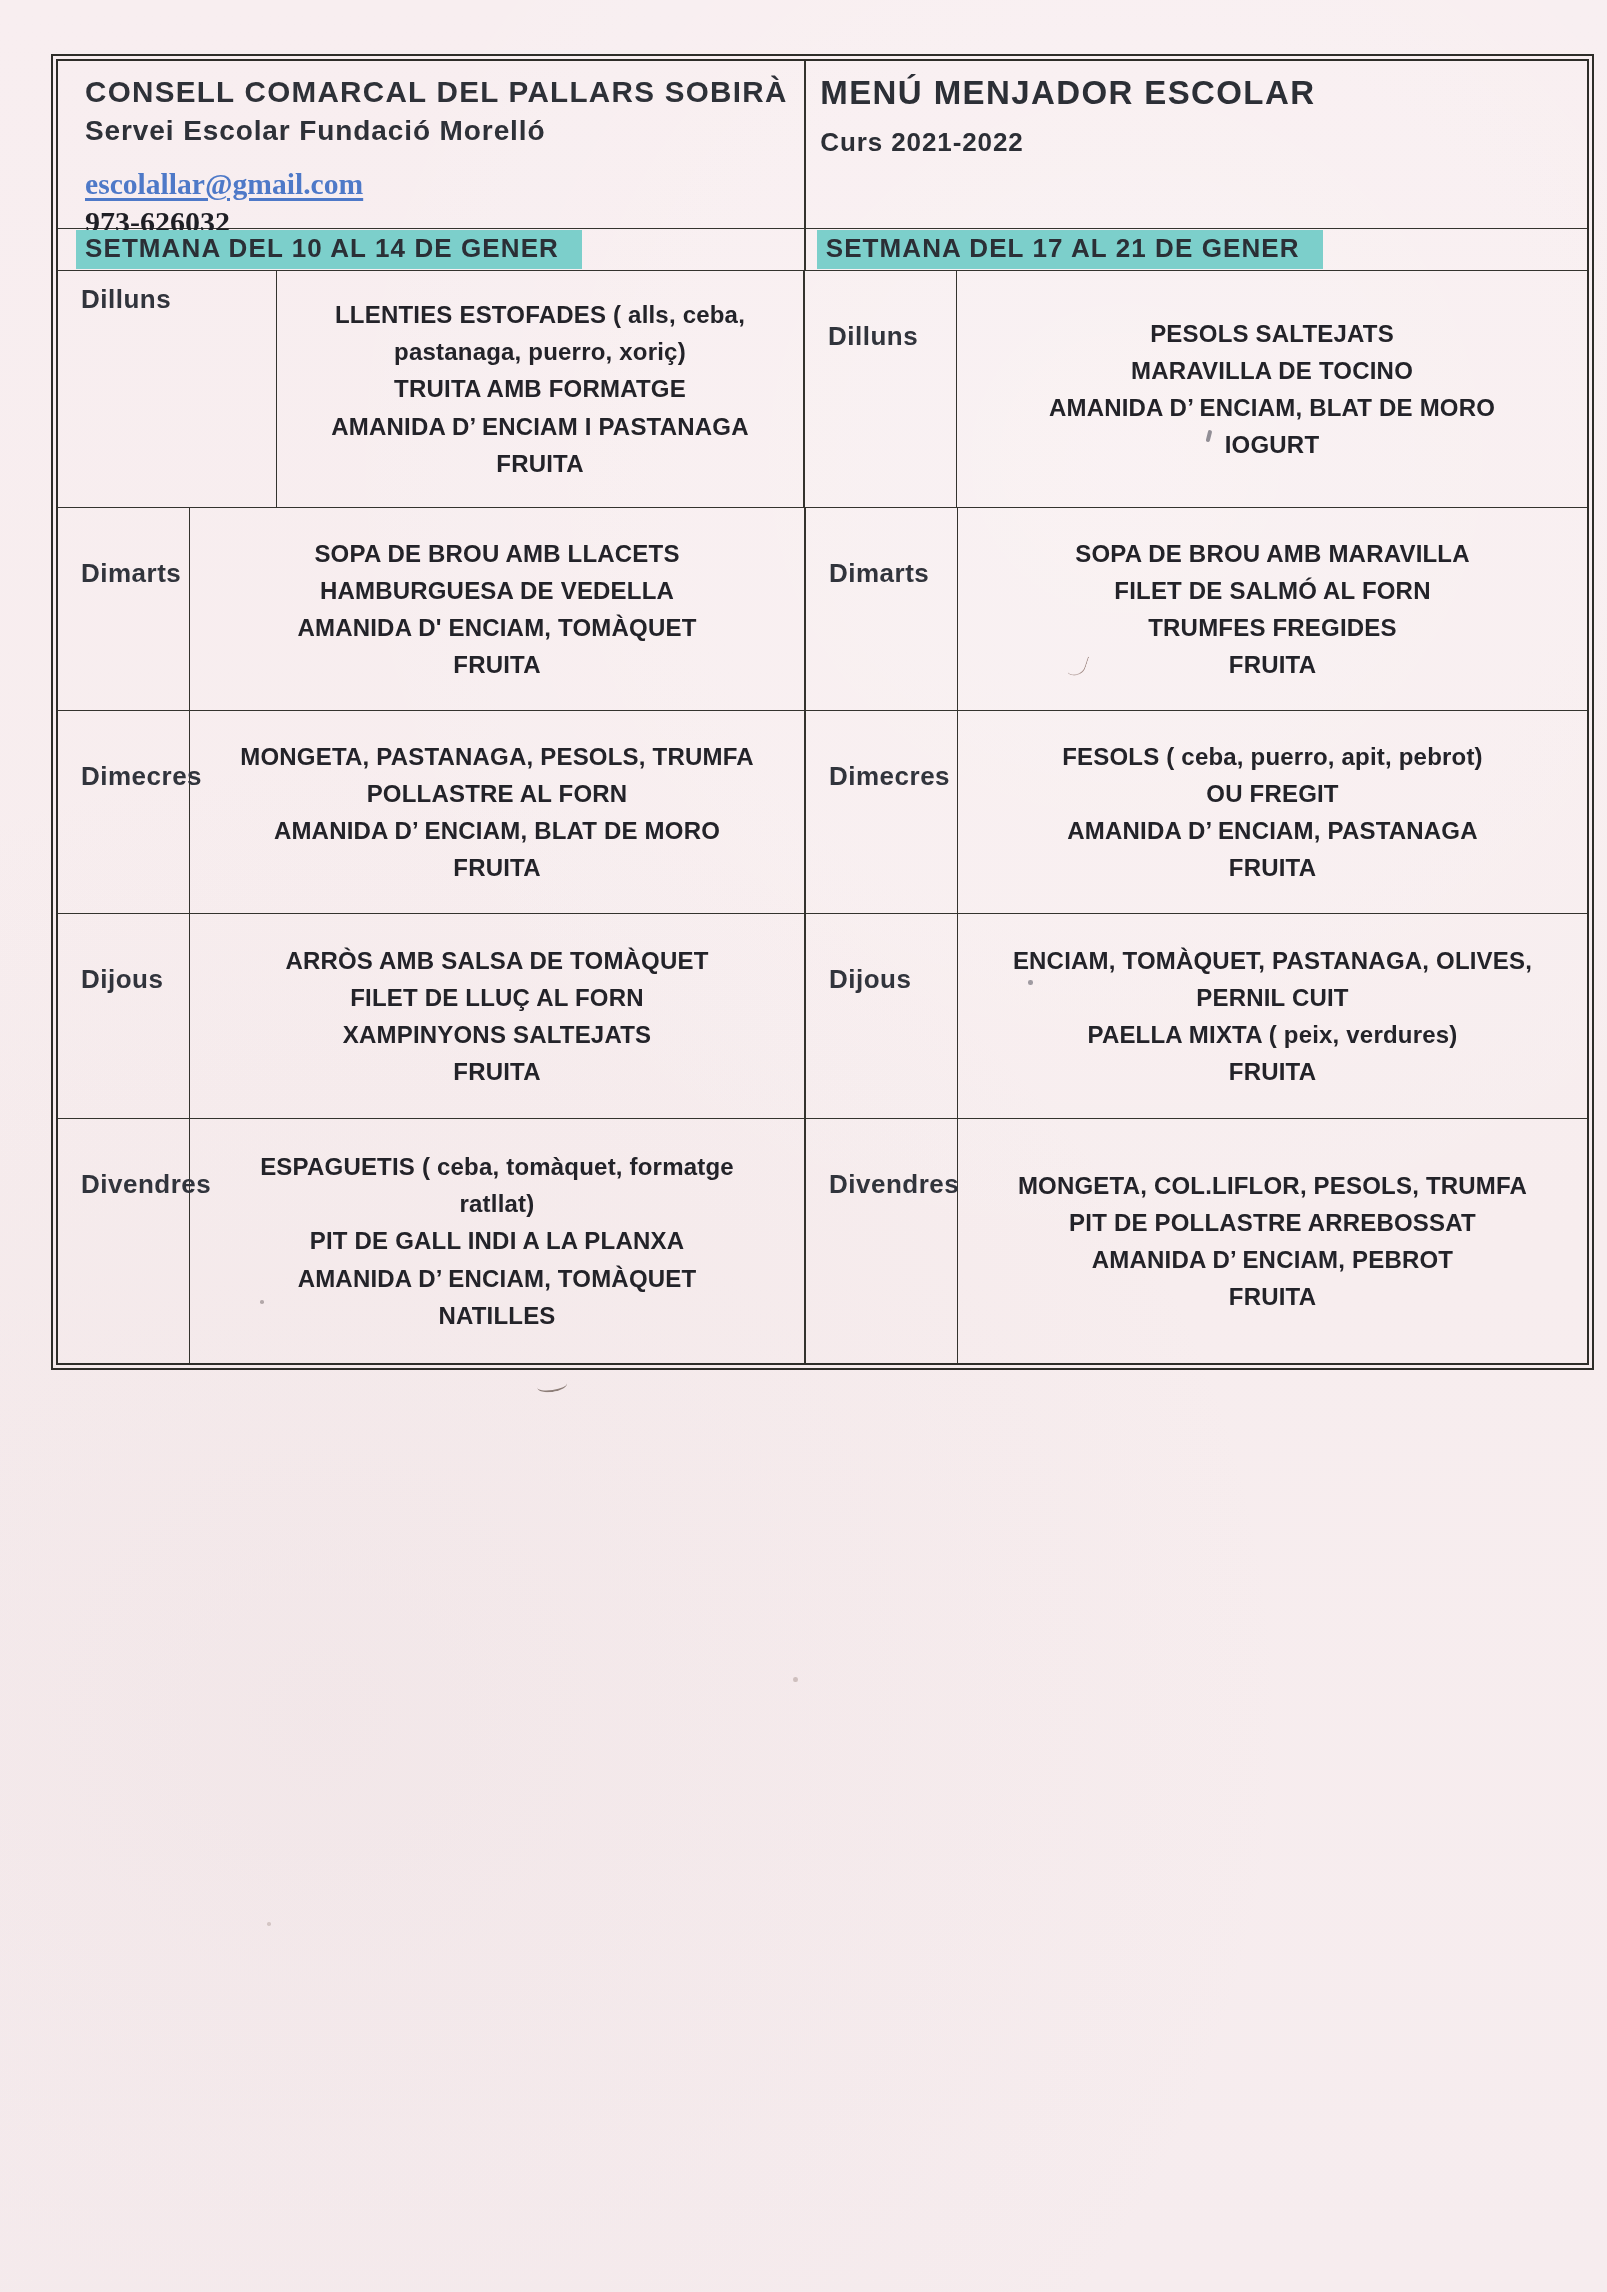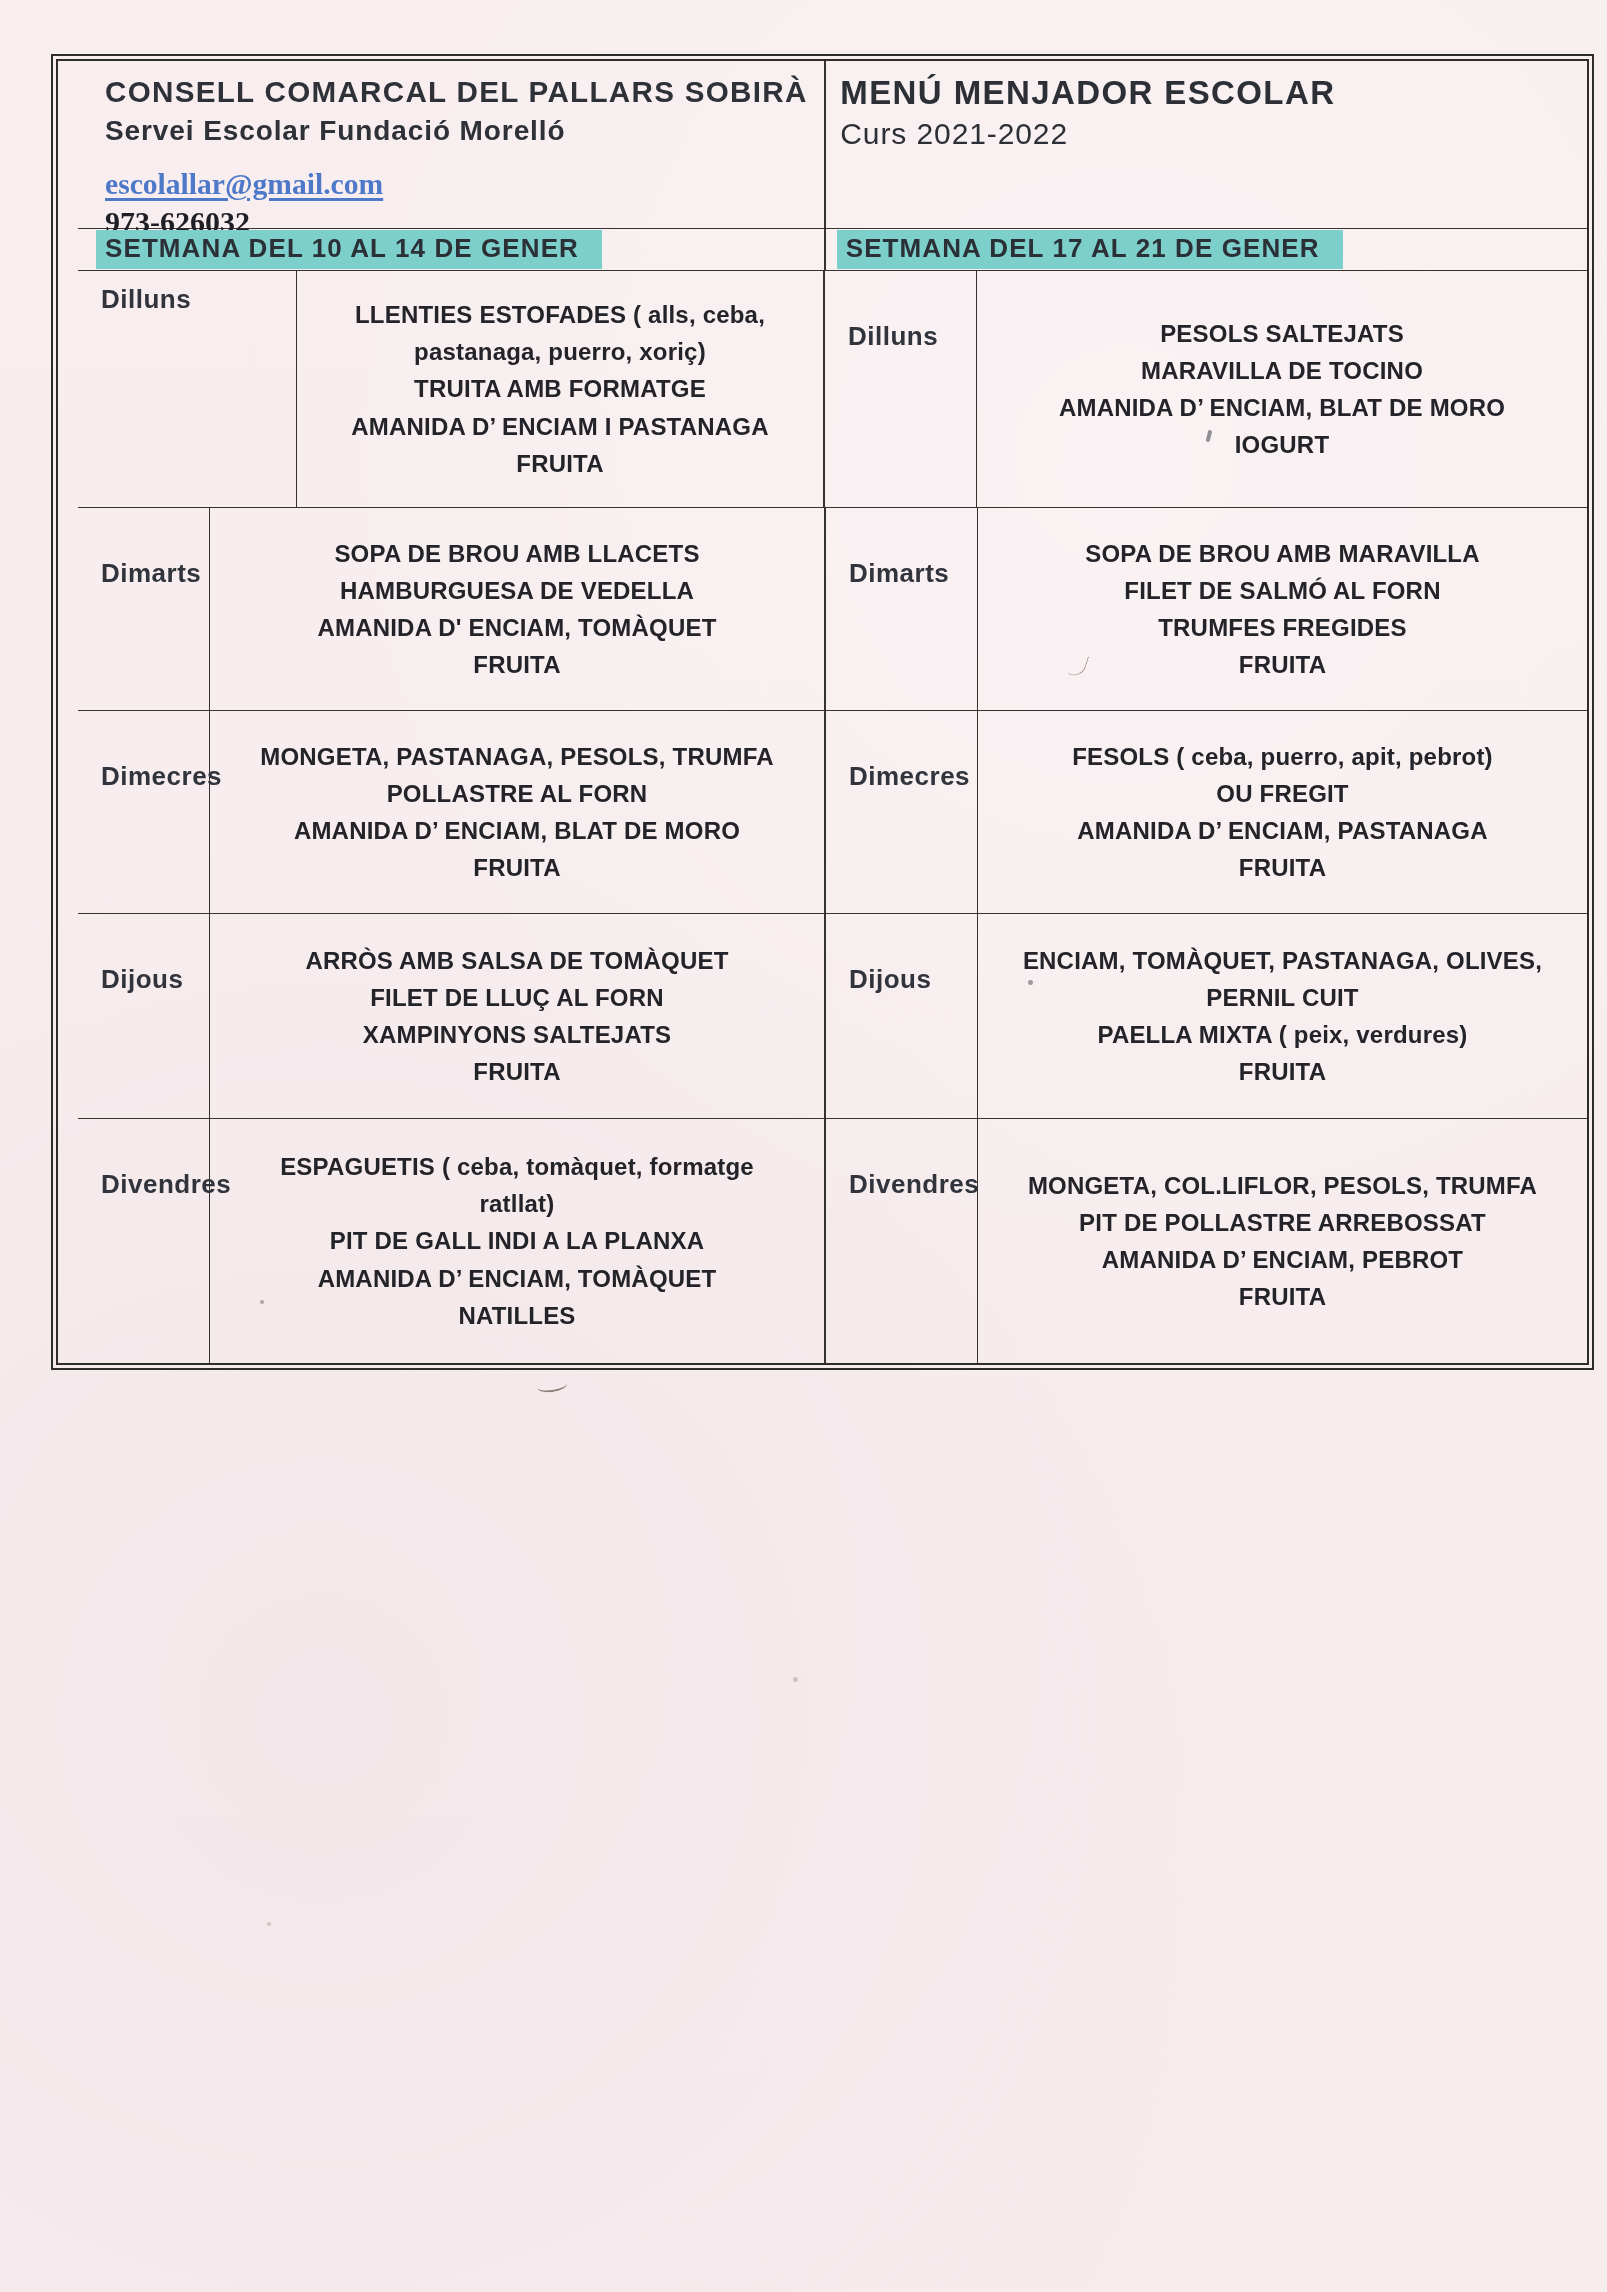--- a/index.html
+++ b/index.html
@@ -16,39 +16,39 @@
       linear-gradient(180deg,#f8eef0 0%,#f7edee 55%,#f6ecee 100%);
     color:#282830;
   }
   
   .menu-table{
     position:absolute;left:56px;top:59px;width:1533px;height:1306px;
     box-sizing:border-box;
     border:2.7px solid #2e2d29;
     outline:2.7px solid #2e2d29;
     outline-offset:3.6px;
-    display:flex;flex-direction:column;padding-left:20px;
+    display:flex;flex-direction:column;
   }
   .trow{display:flex;box-sizing:border-box;border-bottom:1.8px solid #34332e;}
   .trow.last{border-bottom:none;flex:1;}
   .cell{box-sizing:border-box;position:relative;}
 
   
   .r-header{height:168px;}
   .hleft{width:748px;border-right:2.7px solid #34332e;padding:12.5px 9px 0 27px;}
   .hright{flex:1;padding:10.7px 9px 0 14.3px;}
   .org-line{font-size:29.6px;font-weight:700;letter-spacing:1.3px;color:#2e3138;line-height:1.2;}
   .service-line{font-size:28px;font-weight:700;letter-spacing:0.9px;color:#2e3138;line-height:1.25;margin-top:3.6px;}
   .email-line{font-family:"Liberation Serif","DejaVu Serif",serif;font-size:29.6px;font-weight:700;
     color:#4e79c8;text-decoration:underline;text-decoration-thickness:2.7px;text-underline-offset:3.6px;
     line-height:1.2;margin-top:19px;}
   .phone-line{font-family:"Liberation Serif","DejaVu Serif",serif;font-size:30px;font-weight:700;
     color:#1f1f25;line-height:1.2;margin-top:1.8px;}
   .doc-title{font-size:33px;font-weight:700;letter-spacing:1.4px;color:#2c2f36;line-height:1.25;}
-  .doc-subtitle{font-size:30px;font-weight:400;letter-spacing:0.9px;color:#2c2f36;line-height:1.3;margin-top:1px;}
+  .doc-subtitle{font-size:26px;font-weight:700;letter-spacing:0.9px;color:#2c2f36;line-height:1.3;margin-top:13px;}
 
   
   .r-week{height:42px;}
   .wk-cell{display:flex;align-items:center;}
   .wk-left{width:748px;border-right:2.7px solid #34332e;padding-left:18px;}
   .wk-right{flex:1;padding-left:10.7px;}
   .hl{
     background:#7ccfcb;color:#2b2f36;font-size:26px;font-weight:700;letter-spacing:1.1px;
     padding:3.6px 23px 5.4px 9px;white-space:nowrap;
   }

